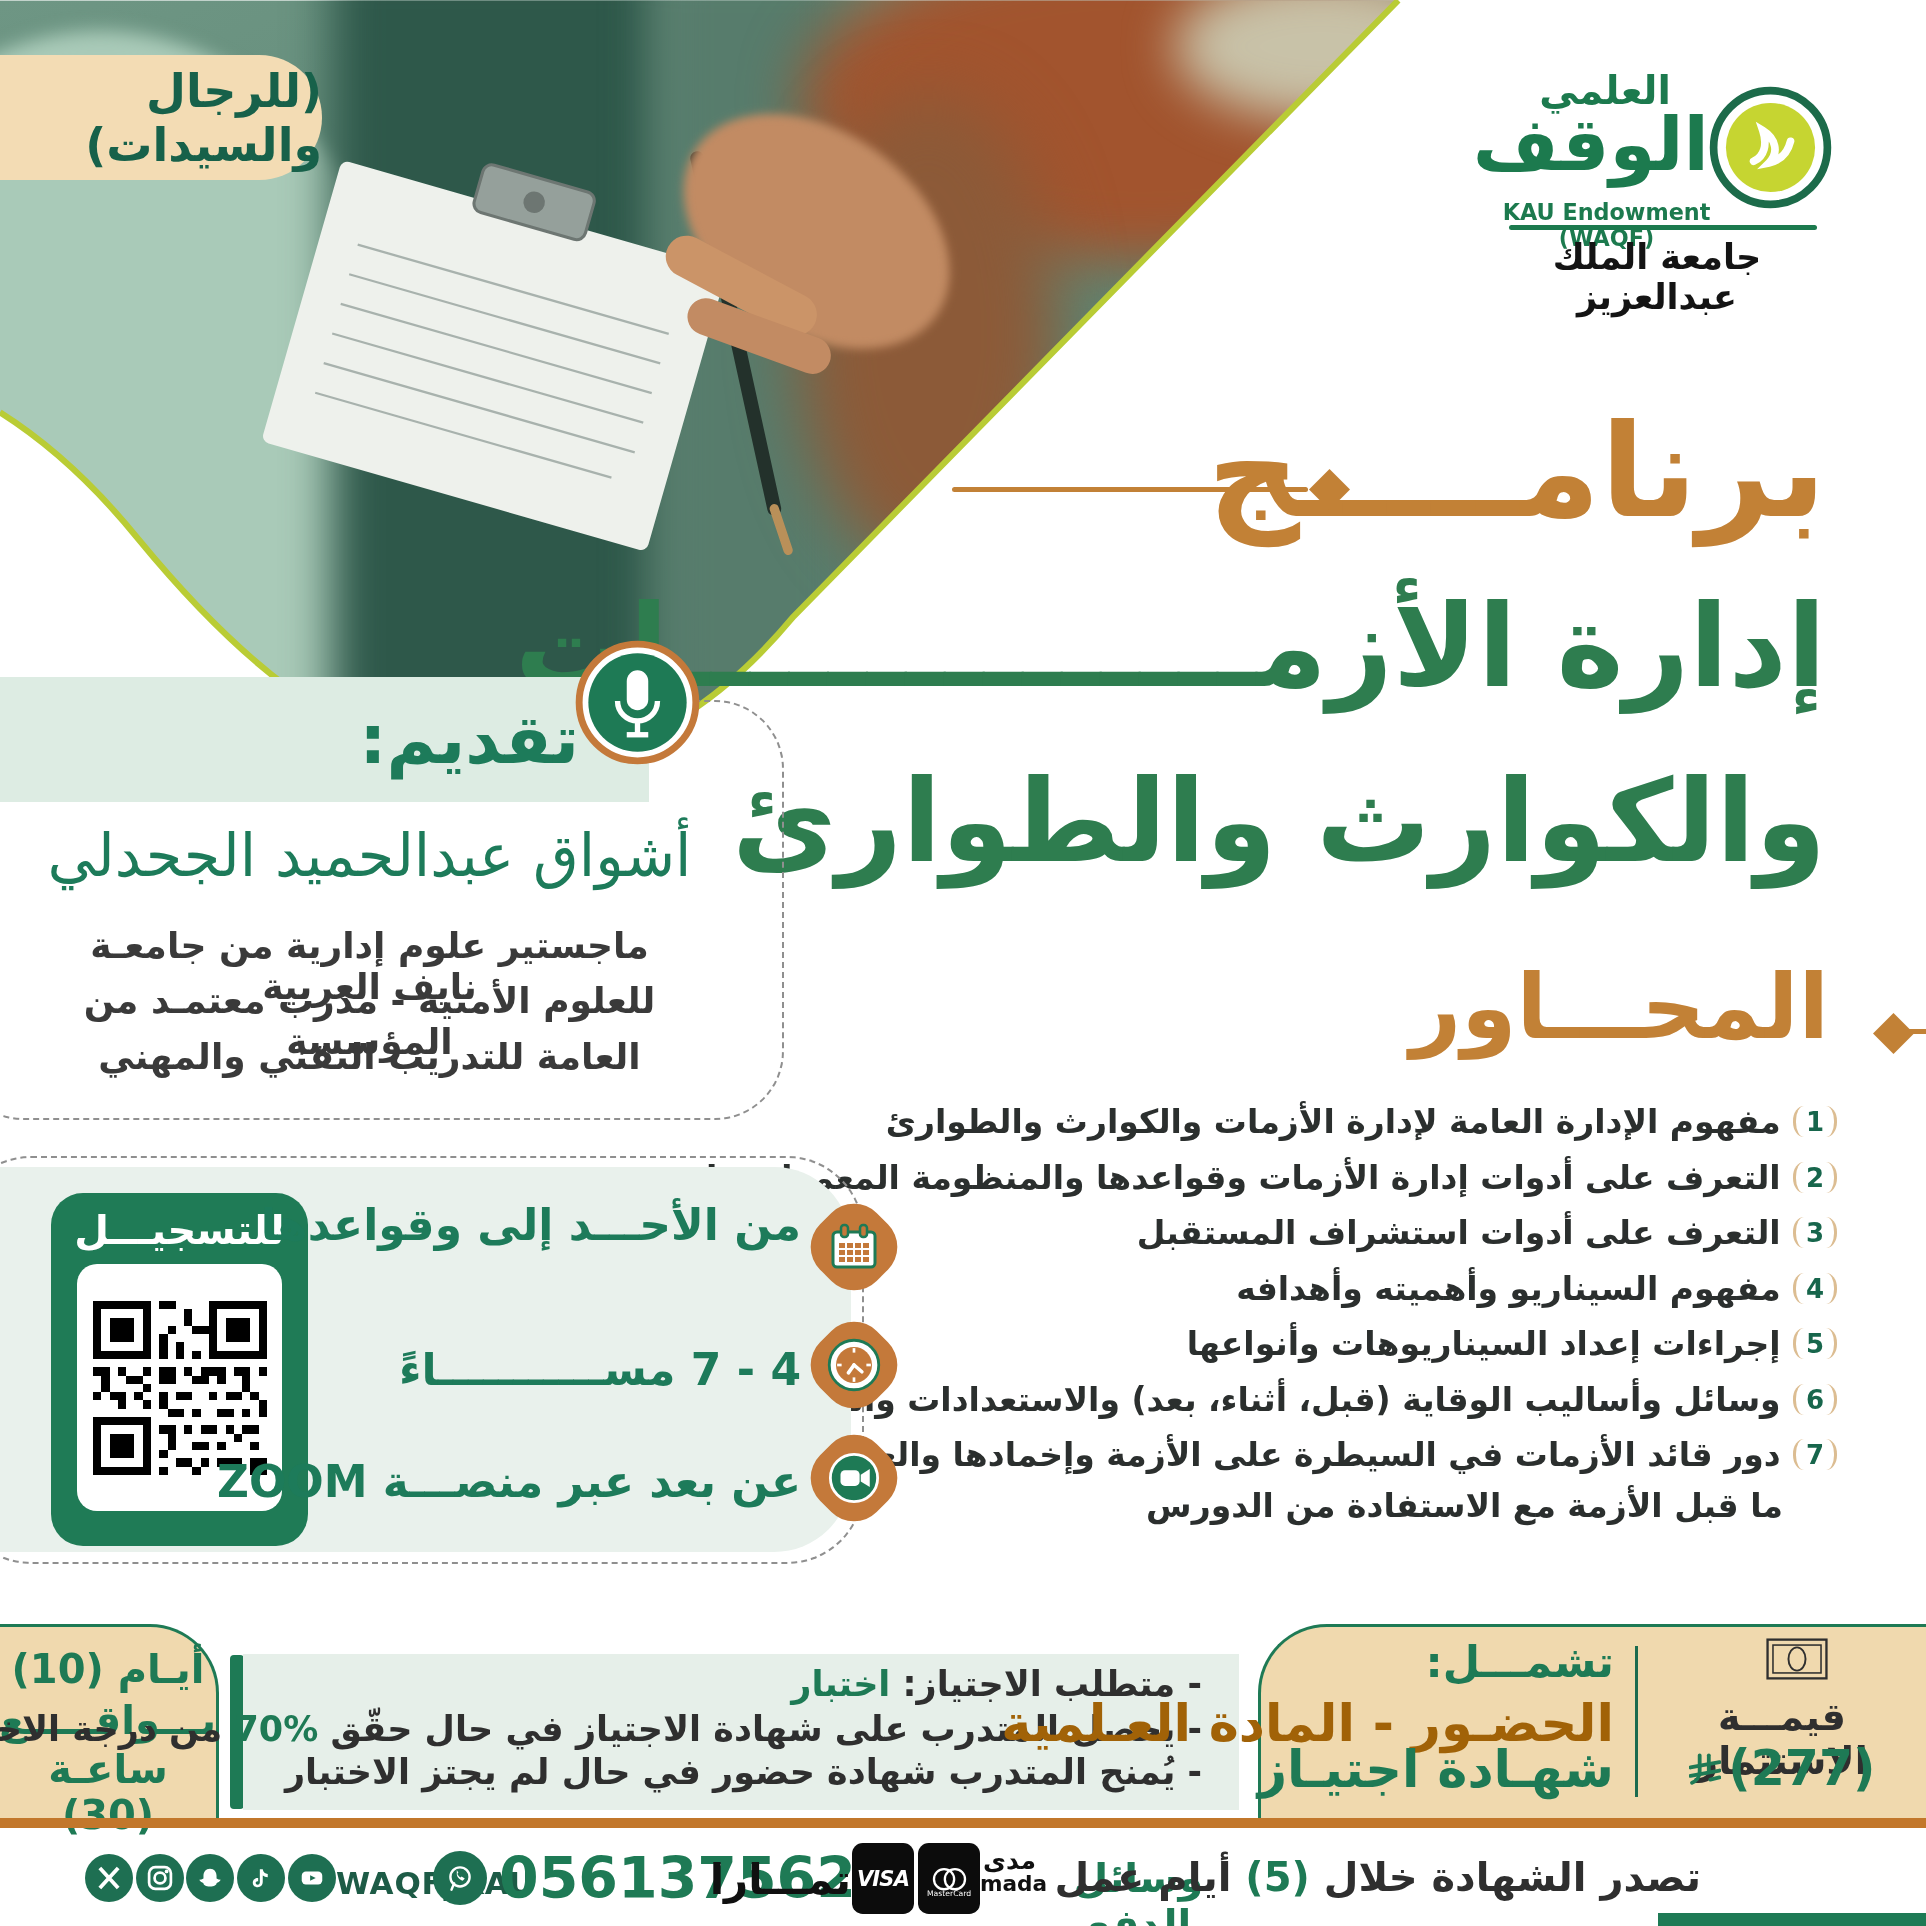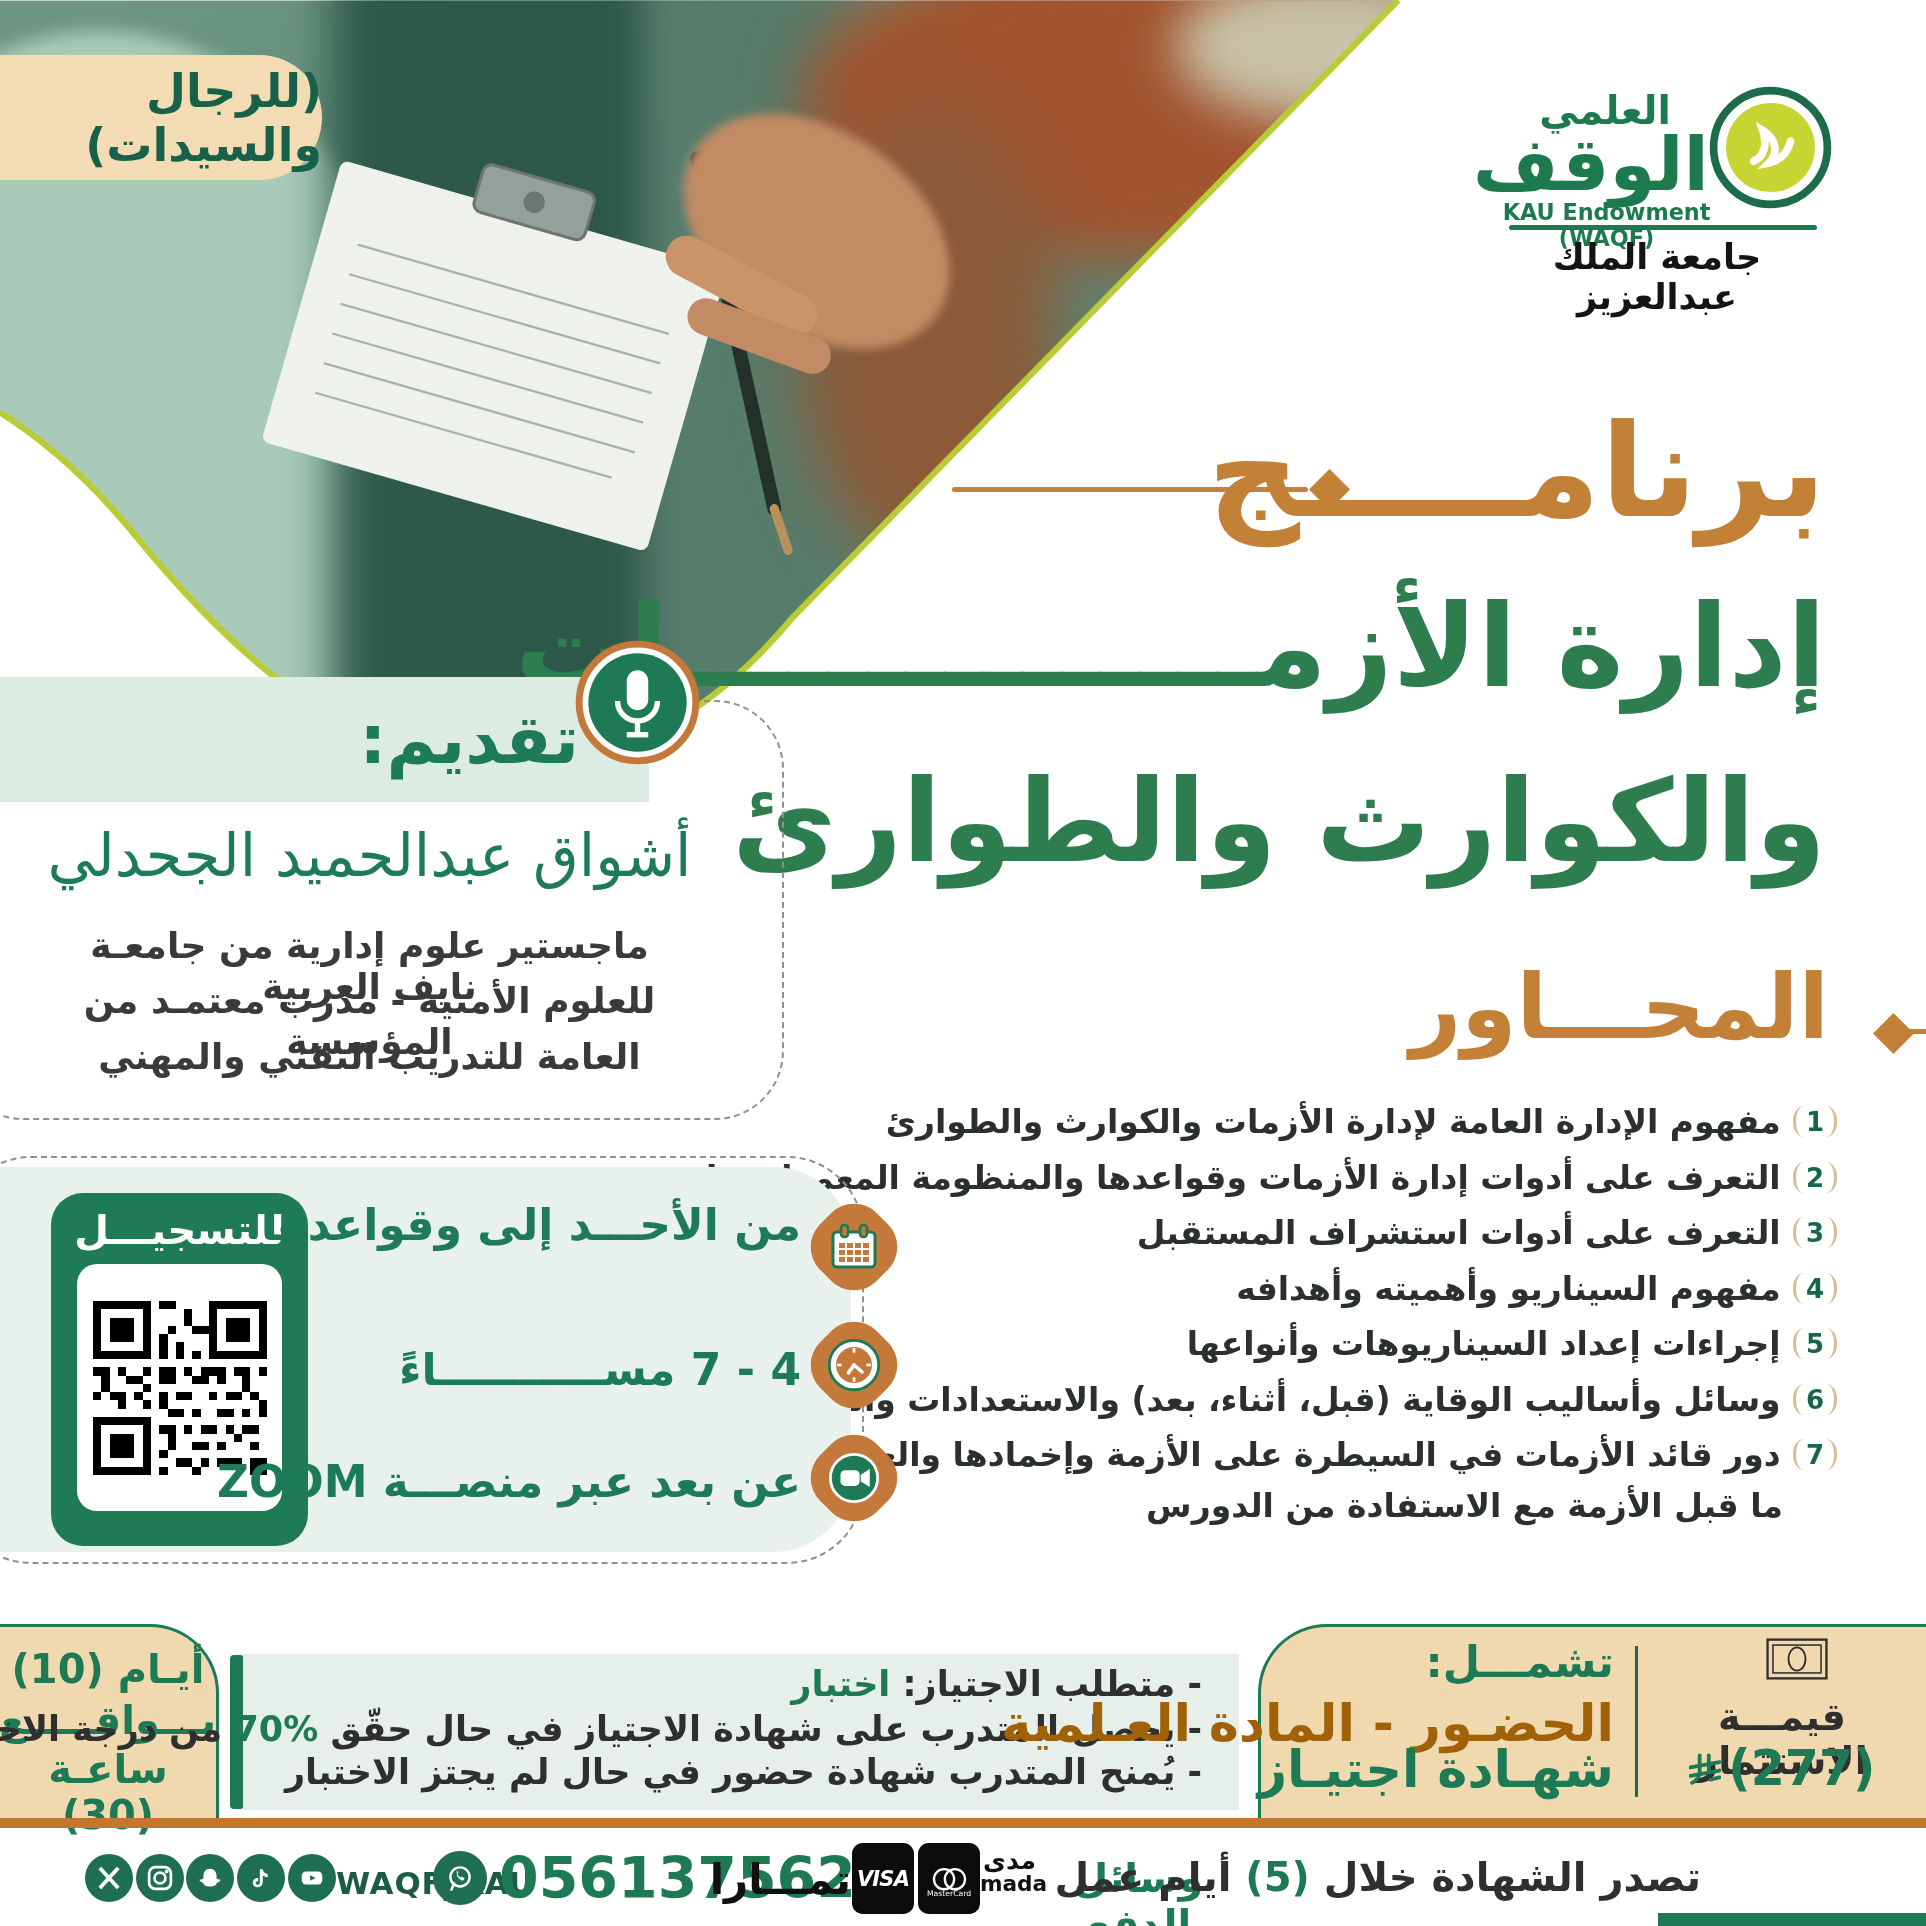--- a/index.html
+++ b/index.html
@@ -11,21 +11,21 @@
 
   
   .hero{position:absolute;left:0;top:0;}
 
   
   .gender-badge{left:0;top:55px;width:322px;height:125px;background:#f3dcb4;
     border-radius:0 63px 63px 0;display:flex;align-items:center;justify-content:center;}
   .gender-badge span{color:#17614a;font-size:46px;font-weight:bold;}
 
   
-  .brand-callig{left:1501px;top:71px;width:208px;text-align:center;color:#1c7a4e;line-height:1.05;margin-top:20px;}
+  .brand-callig{left:1501px;top:71px;width:208px;text-align:center;color:#1c7a4e;line-height:1.05;}
   .brand-callig .t1{font-size:39px;font-weight:bold;display:block;}
   .brand-callig .t2{font-size:74px;font-weight:bold;display:block;margin-top:-6.2px;}
   .brand-en{left:1456px;top:199px;width:301px;text-align:center;color:#1c7a4e;font-size:22.3px;font-weight:bold;}
   .brand-line{left:1509px;top:225px;width:308px;height:5.4px;background:#1c7a4e;border-radius:3.1px;}
   .brand-univ{left:1499px;top:237px;width:316px;text-align:center;color:#141414;font-size:35px;font-weight:bold;}
 
   
   .kicker{right:100px;top:401px;color:#c28136;font-size:129px;font-weight:bold;line-height:1.1;}
   .kicker-line{left:952px;top:487px;width:356px;height:5.4px;background:#c28136;border-radius:3.1px;}
   .diamond{width:29px;height:29px;background:#c28136;transform:rotate(45deg);}

